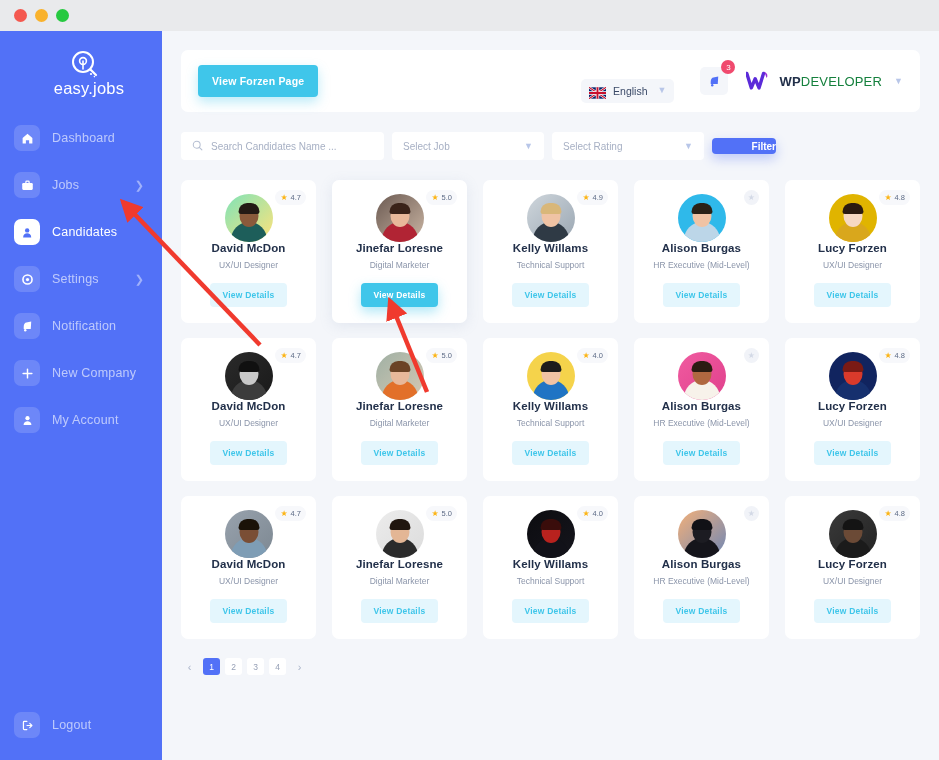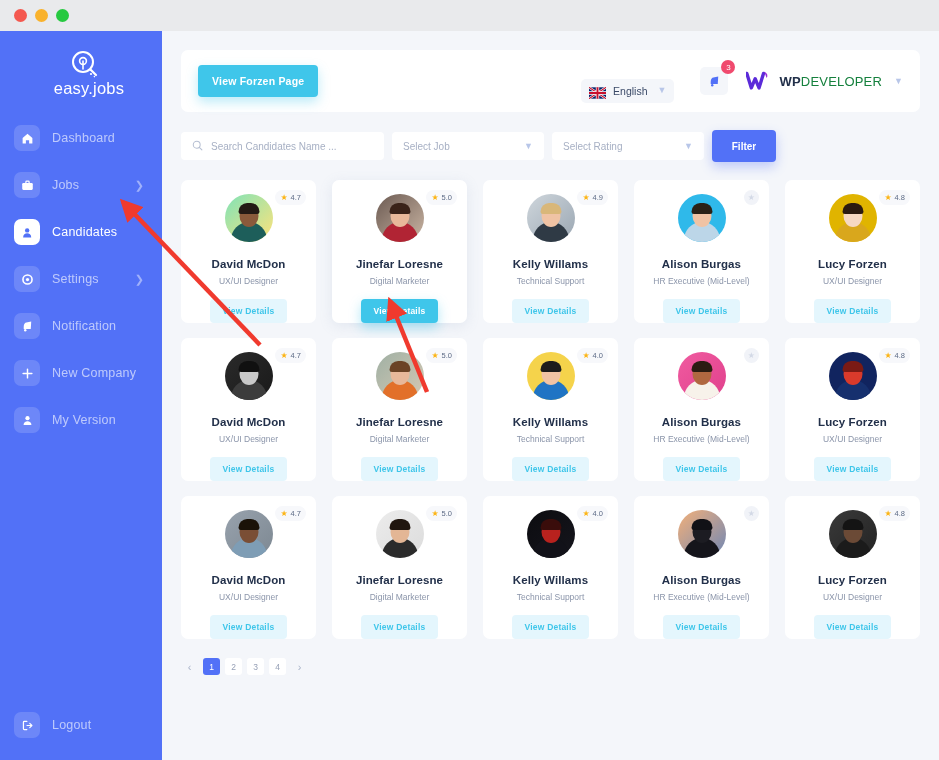--- a/index.html
+++ b/index.html
@@ -182,28 +182,29 @@
     cursor: text;
   }
   .field.search { width: 203px; margin-right: 8px; }
   .field.select {
     width: 152px; margin-right: 8px;
     justify-content: space-between;
     cursor: pointer;
   }
   .search-ico { margin-right: 8px; flex: 0 0 11px; }
   .btn-filter {
-    width: 64px; height: 32px;
+    width: 64px; height: 16px;
     background: #5271f7;
     color: #ffffff;
     font-size: 10px;
     font-weight: bold;
     border: none; border-radius: 4px;
     cursor: pointer;
     box-shadow: 0 5px 12px rgba(82,113,247,.33);
+    text-align: right;
   }
 
   
   .grid {
     display: grid;
     grid-template-columns: repeat(5, 1fr);
     gap: 15px 16px;
     margin-top: 20px;
   }
   .card {
@@ -242,21 +243,21 @@
   }
   .avatar .body {
     position: absolute;
     left: 50%; transform: translateX(-50%);
     border-radius: 40px 40px 0 0;
   }
   .cand-name {
     font-size: 11.5px;
     font-weight: bold;
     color: #22304a;
-    margin-top: 16px;
+    margin-top: 0;
     letter-spacing: .1px;
     white-space: nowrap;
     overflow: hidden;
   }
   .cand-role {
     font-size: 8.5px;
     color: #8b95aa;
     margin-top: 6px;
     white-space: nowrap;
     overflow: hidden;
@@ -401,21 +402,21 @@
         <span class="nav-label">New Company</span>
       </div>
 
       <div class="nav-item">
         <span class="nav-ico">
           <svg viewBox="0 0 16 16" width="13" height="13">
             <circle cx="8" cy="5.2" r="2.6" fill="#ffffff"></circle>
             <path d="M3.2 13.4 C3.2 10.2 5.4 8.8 8 8.8 C10.6 8.8 12.8 10.2 12.8 13.4 Z" fill="#ffffff"></path>
           </svg>
         </span>
-        <span class="nav-label">My Version</span>
+        <span class="nav-label">My Account</span>
       </div>
     </div>
 
     <div class="logout">
       <span class="nav-ico">
         <svg viewBox="0 0 16 16" width="13" height="13">
           <path d="M7.2 3 H4 A1 1 0 0 0 3 4 V12 A1 1 0 0 0 4 13 H7.2" fill="none" stroke="#ffffff" stroke-width="1.5" stroke-linecap="round"></path>
           <path d="M7.4 8 H13.2 M10.8 5.4 L13.4 8 L10.8 10.6" fill="none" stroke="#ffffff" stroke-width="1.5" stroke-linecap="round" stroke-linejoin="round"></path>
         </svg>
       </span>

